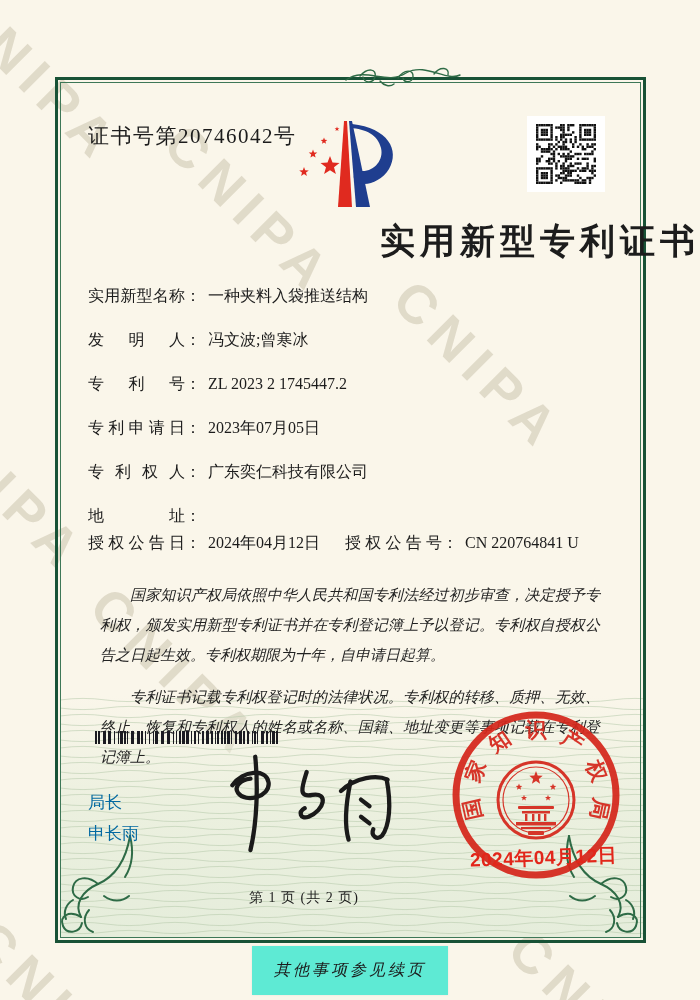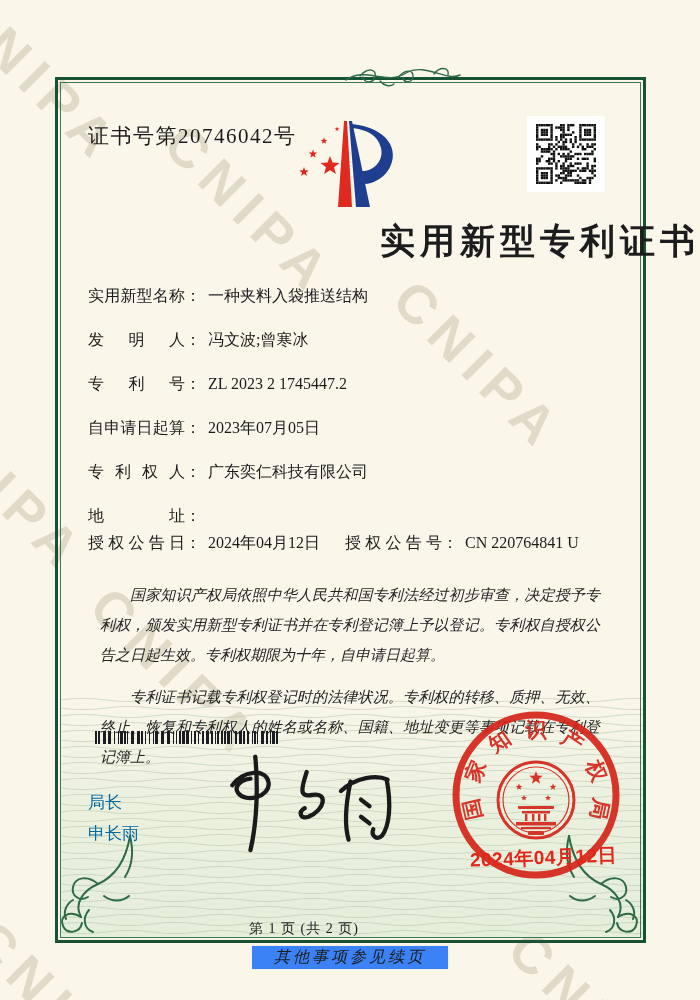--- a/index.html
+++ b/index.html
@@ -37,23 +37,23 @@
   .paras p{margin:12px;text-indent:2em}
 
   #barcode{position:absolute;left:95px;top:731px;z-index:4}
   .signer{position:absolute;left:88px;top:788px;z-index:4;font-family:Liberation Mono, monospace;
           font-size:17px;line-height:31px;color:#0369a1}
   #signature{position:absolute;left:200px;top:746px;z-index:4}
   #seal{position:absolute;left:448px;top:707px;z-index:5;opacity:.93}
   .seal-date{position:absolute;left:470px;top:845px;z-index:6;color:#e2261a;font-weight:700;font-size:19px;
              font-family:"Liberation Sans","DejaVu Sans",sans-serif;transform:rotate(-2deg);letter-spacing:.5px}
 
-  .pageno{position:absolute;left:0;top:920px;width:608px;text-align:center;font-size:14px;letter-spacing:1px;z-index:4}
-  .contbox{position:absolute;left:50%;top:946px;transform:translateX(-50%);background:#3b82f6;
-           padding:1px 22px;z-index:4;font-size:16px;font-style:italic;letter-spacing:3px;
+  .pageno{position:absolute;left:0;top:889px;width:608px;text-align:center;font-size:14px;letter-spacing:1px;z-index:4}
+  .contbox{position:absolute;left:50%;top:946px;transform:translateX(-50%);background:#5eead4;
+           padding:14px 22px;z-index:4;font-size:16px;font-style:italic;letter-spacing:3px;
            box-shadow:0 0 2px rgba(0,0,0,.08)}
 </style>
 </head>
 <body>
 
 <div class="page">
 
   <span class="wm" style="left:-18px;top:-20px">CNIPA</span>
   <span class="wm" style="left:196px;top:112px">CNIPA</span>
   <span class="wm" style="left:425px;top:268px">CNIPA</span>
@@ -474,21 +474,21 @@
       <span class="flabel">发明人</span>
       <span class="fcolon">：</span>
       <span class="fvalue">冯文波;曾寒冰</span>
     </div>
     <div class="field-row">
       <span class="flabel">专利号</span>
       <span class="fcolon">：</span>
       <span class="fvalue">ZL 2023 2 1745447.2</span>
     </div>
     <div class="field-row">
-      <span class="flabel">自申请日起算</span>
+      <span class="flabel">专利申请日</span>
       <span class="fcolon">：</span>
       <span class="fvalue">2023年07月05日</span>
     </div>
     <div class="field-row">
       <span class="flabel">专利权人</span>
       <span class="fcolon">：</span>
       <span class="fvalue">广东奕仁科技有限公司</span>
     </div>
     <div class="field-row row-addr">
       <span class="flabel">地址</span>

